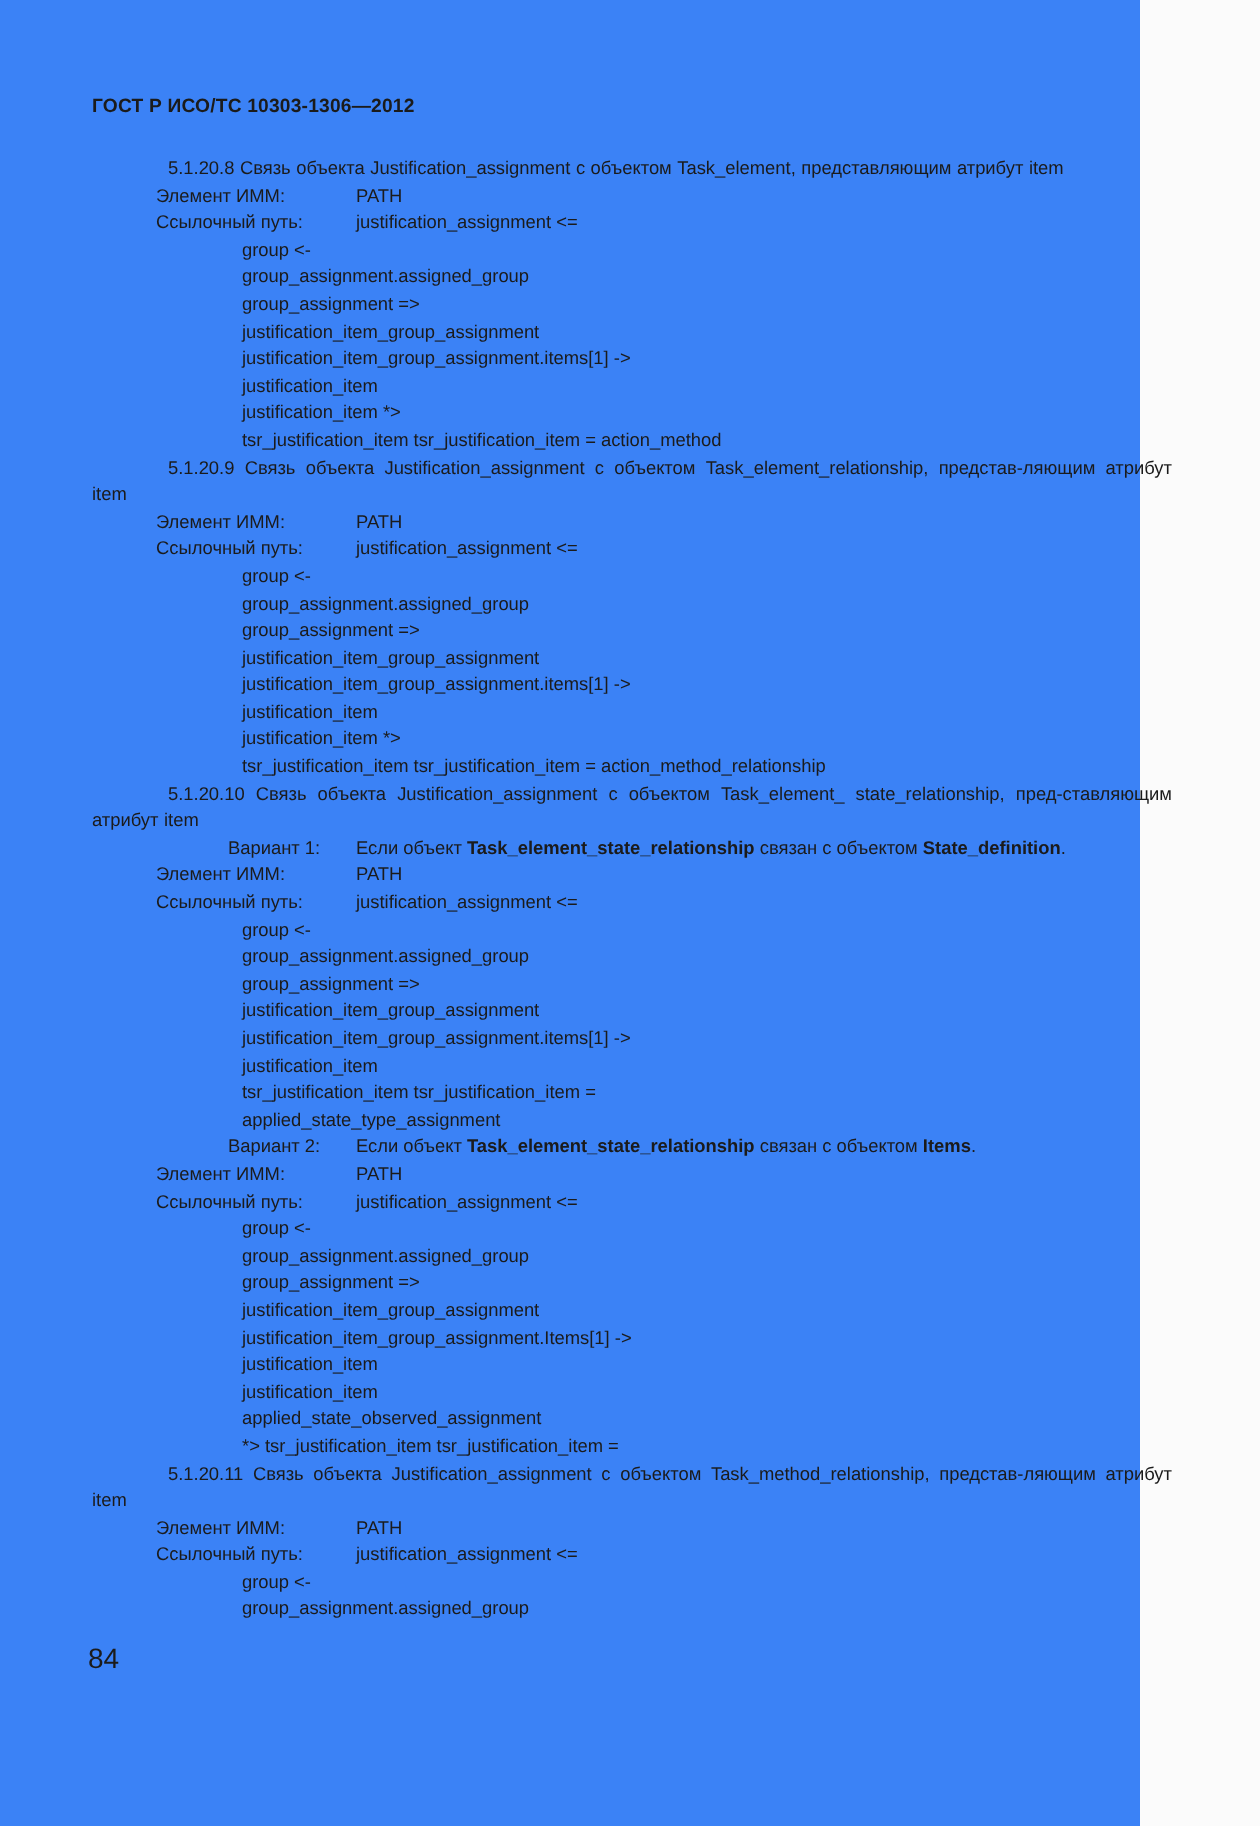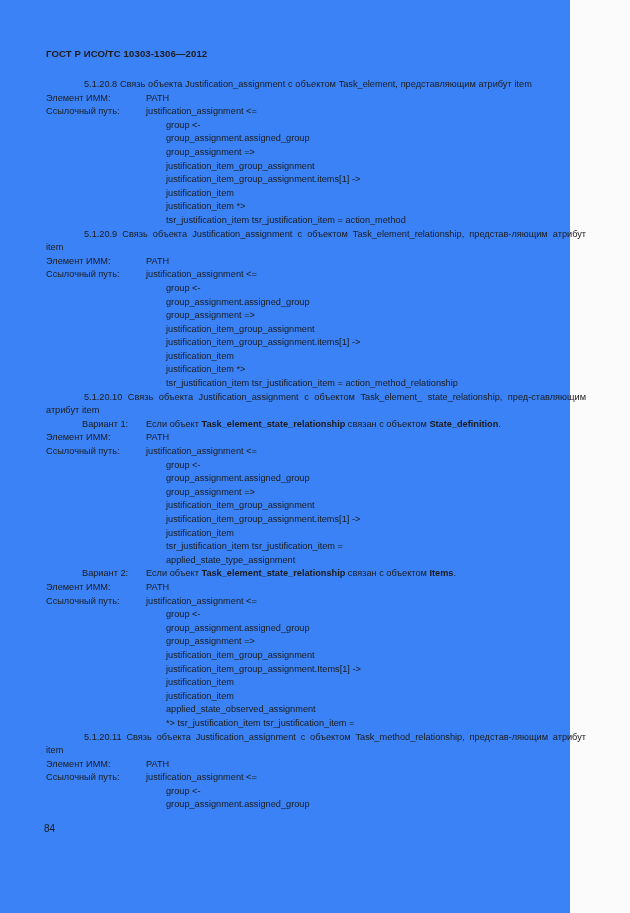--- a/index.html
+++ b/index.html
@@ -61,20 +61,21 @@
     hyphens: manual;
   }
   .clause b { font-weight: normal; }
 
   
   .row {
     display: flex;
     font-size: 9.2px;
     line-height: 13.6px;
     align-items: baseline;
+    margin-left: 32px;
   }
   .row .lbl {
     width: 100px;
     flex: 0 0 100px;
     white-space: nowrap;
   }
   .row .lbl.indent {
     padding-left: 36px;
     width: 100px;
     flex: 0 0 100px;
@@ -83,30 +84,30 @@
   .row .val {
     flex: 1 1 auto;
     white-space: nowrap;
   }
   .row .val b { font-weight: bold; }
 
   
   .pathline {
     font-size: 9.2px;
     line-height: 13.6px;
-    margin-left: 120px;
+    margin-left: 75px;
     white-space: nowrap;
   }
 
   
   .folio {
     position: absolute;
     left: 44px;
     top: 823px;
-    font-size: 10px;
+    font-size: 14px;
     line-height: 12px;
   }
 </style>
 </head>
 <body>
 
 <div class="page">
   <div class="sheet">
 
     <div class="doc-header">ГОСТ Р ИСО/ТС 10303-1306—2012</div>

